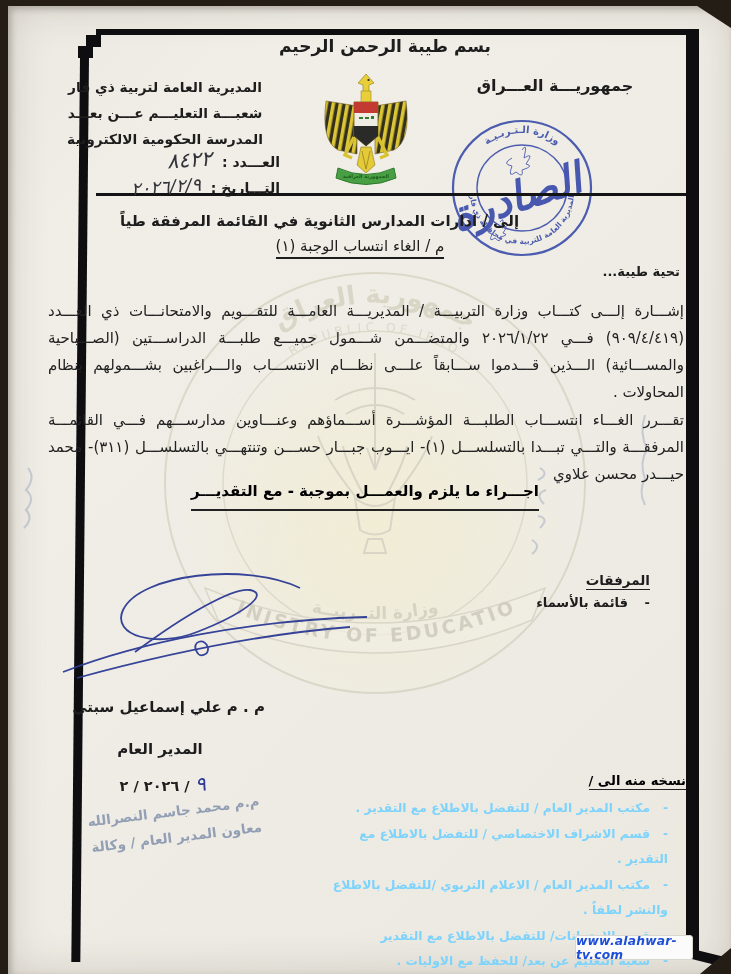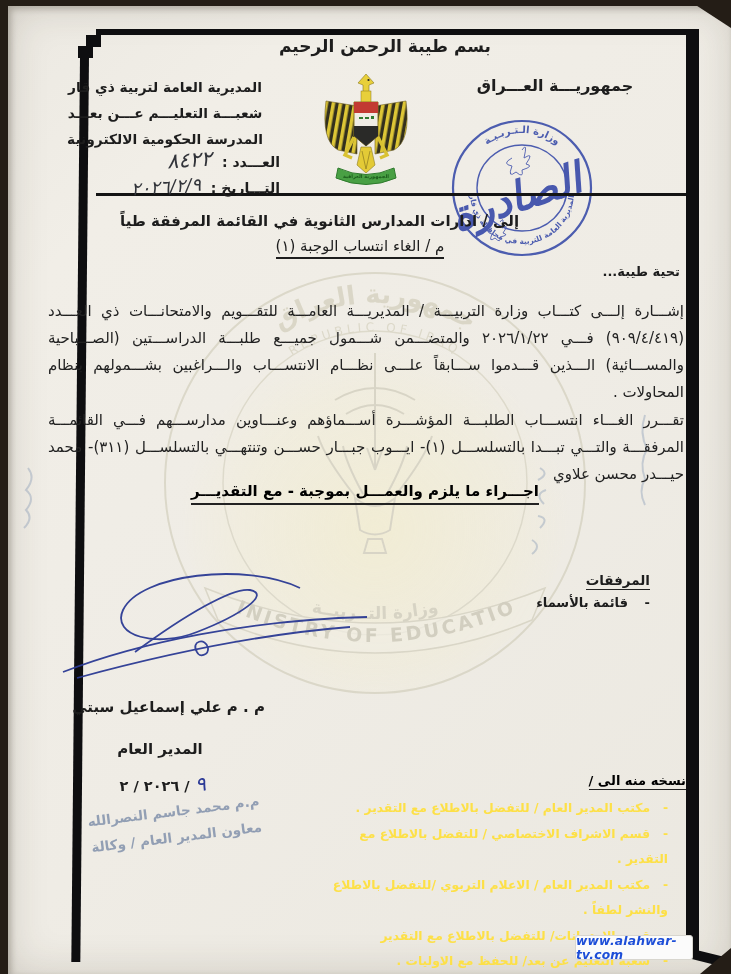--- a/index.html
+++ b/index.html
@@ -40,35 +40,35 @@
   .date-row .hand{font-size:18px;}
   .divider{left:96px;top:193px;width:590px;height:3px;background:#141414;z-index:3;}
   .subj1{left:120px;top:212px;width:480px;text-align:left;font-weight:bold;font-size:15px;direction:rtl;z-index:4;}
   .subj2{left:200px;top:237px;width:320px;text-align:center;font-size:15px;direction:rtl;z-index:4;}
   .subj2 span{font-weight:normal;border-bottom:2px solid #1d1d1d;padding-bottom:2px;}
   .greet{left:430px;top:264px;width:250px;direction:rtl;text-align:right;font-weight:bold;font-size:13px;z-index:4;}
   .para{left:48px;width:636px;direction:rtl;text-align:justify;font-size:15px;line-height:27px;color:#222;z-index:4;}
   .para1{top:298px;}
   .para2{top:407px;}
   .action{left:140px;top:481px;width:450px;text-align:center;direction:rtl;z-index:4;}
-  .action span{font-weight:bold;font-size:15px;border-bottom:2px solid #222;padding-bottom:3px;}
+  .action span{font-weight:bold;font-size:15px;border-bottom:2px solid #222;padding-bottom:9px;}
   .attach{left:420px;top:570px;width:230px;direction:rtl;text-align:right;z-index:4;}
   .attach .t{font-weight:bold;font-size:13.5px;border-bottom:1.5px solid #222;padding-bottom:1px;}
   .attach .it{font-weight:bold;font-size:13px;margin-top:6px;}
   .attach .dash{display:inline-block;width:22px;}
   .sig-name{left:55px;top:698px;width:210px;text-align:right;font-weight:bold;font-size:15px;direction:rtl;z-index:4;}
   .sig-title{left:90px;top:740px;width:140px;text-align:center;font-weight:bold;font-size:15px;direction:rtl;z-index:4;}
   .sig-date{left:70px;top:772px;width:185px;text-align:center;font-size:14.5px;font-weight:bold;direction:ltr;z-index:4;}
   .sig-date .day{color:#2c3a96;font-size:20px;font-weight:normal;font-style:italic;display:inline-block;transform:rotate(-8deg);}
   .deputy{left:50px;top:798px;width:250px;text-align:center;direction:rtl;
           transform:rotate(-7deg);color:rgba(88,112,150,.62);font-weight:bold;font-size:13.5px;line-height:26px;z-index:3;}
   .cc{left:330px;top:770px;width:356px;direction:rtl;z-index:4;}
   .cc .t{display:inline-block;font-weight:bold;font-size:13px;border-bottom:1.5px solid #222;padding-bottom:1px;}
   .cc ul{list-style:none;margin:6px 0 0;padding:0 18px 0 0;}
-  .cc li{font-size:12.3px;line-height:25.5px;font-weight:bold;color:#fde047;text-align:right;}
+  .cc li{font-size:12.3px;line-height:25.5px;font-weight:bold;color:#7dd3fc;text-align:right;}
   .cc li .dash{display:inline-block;width:18px;}
   .alahwar{left:575px;top:935px;width:116px;height:23px;background:#fbfbfb;border:1px solid #d8d6cf;border-radius:3px;
            display:flex;align-items:center;justify-content:center;z-index:6;
            color:#1d4ed8;font-weight:bold;font-style:italic;font-size:12.3px;letter-spacing:.2px;}
   svg{display:block;}
 </style>
 </head>
 <body>
 
 <div class="abs paper"></div>

